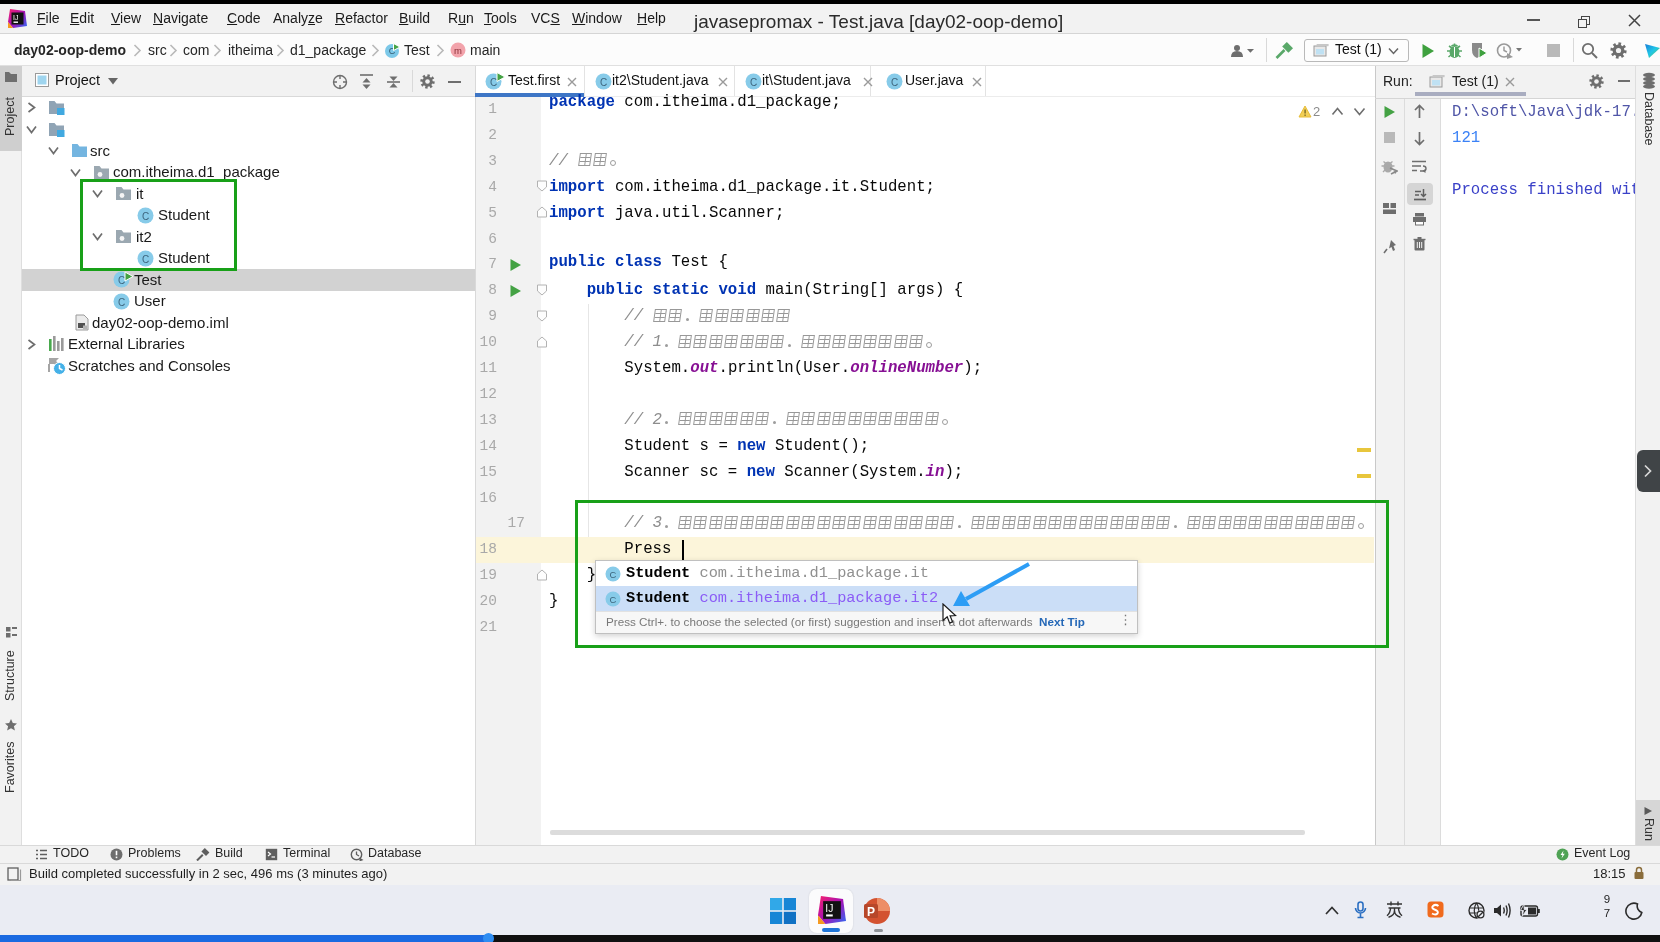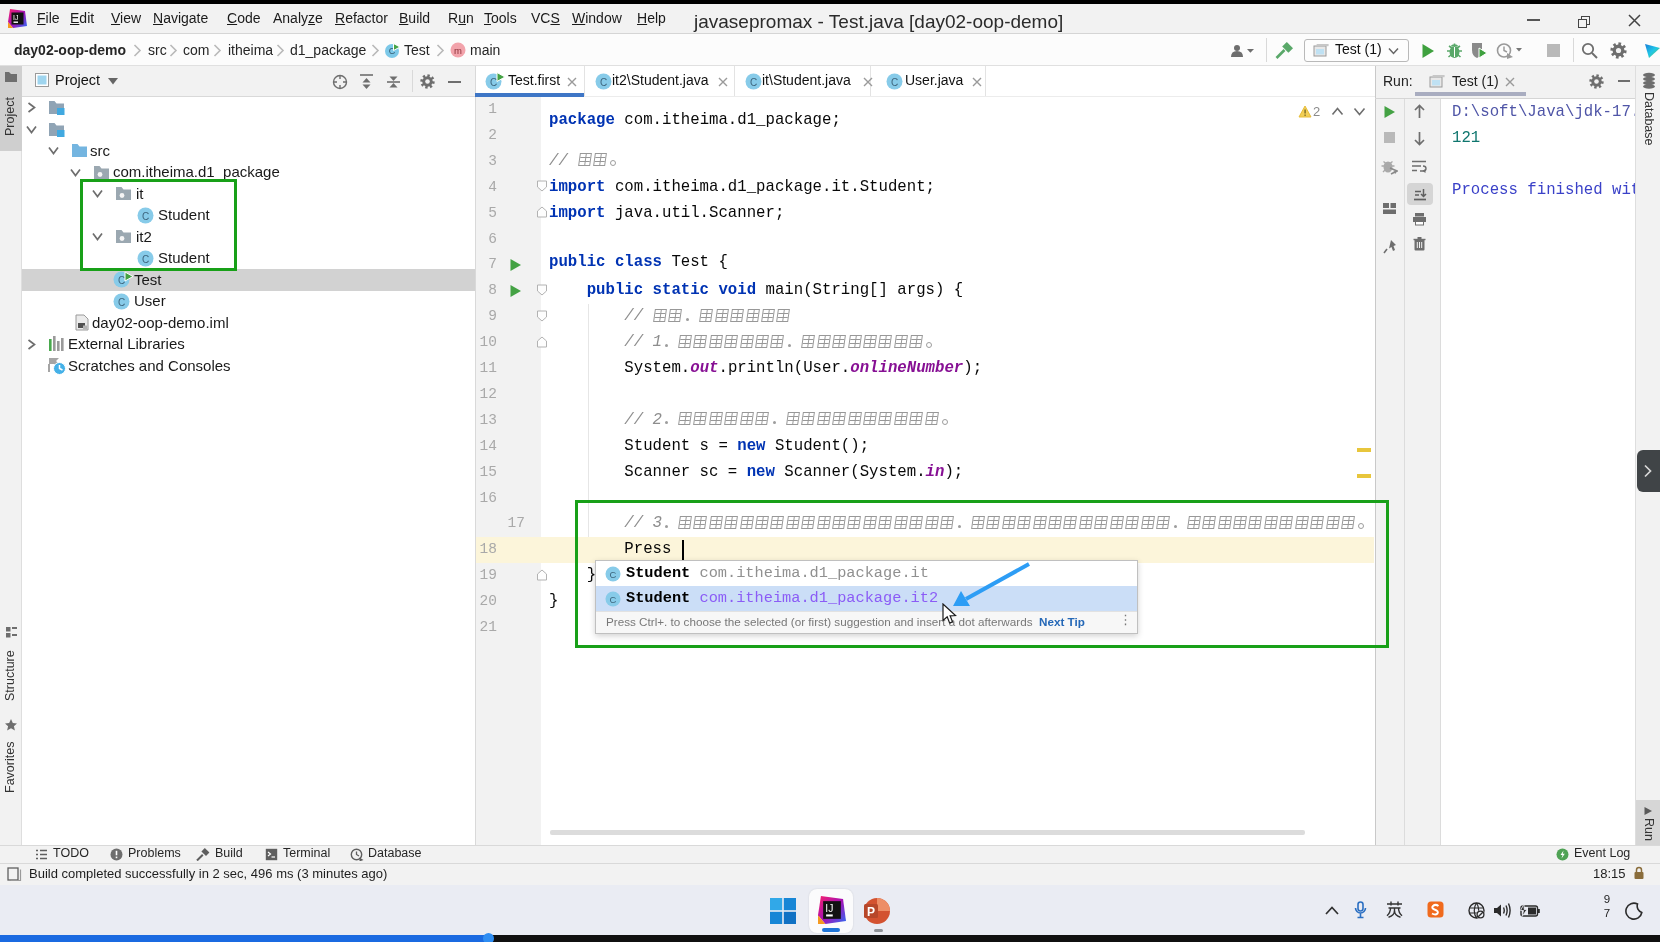--- a/index.html
+++ b/index.html
@@ -406,21 +406,21 @@
     <path d="M1.5 1 H10.5 V7 L6 11 L1.5 7 Z" fill="#fdfdfd" stroke="#b2b2b2"></path>
   </svg>
 <svg class="abs" style="left:536px;top:336px" width="12" height="12" viewBox="0 0 12 12">
     <path d="M1.5 11 H10.5 V5 L6 1 L1.5 5 Z" fill="#fdfdfd" stroke="#b2b2b2"></path>
   </svg>
 <svg class="abs" style="left:536px;top:569px" width="12" height="12" viewBox="0 0 12 12">
     <path d="M1.5 11 H10.5 V5 L6 1 L1.5 5 Z" fill="#fdfdfd" stroke="#b2b2b2"></path>
   </svg>
 
 <div id="code">
-<div class="cl" style="left:549px;top:108px"><span class="kw">package</span> com.itheima.d1_package;</div>
+<div class="cl" style="left:549px;top:90px"><span class="kw">package</span> com.itheima.d1_package;</div>
 <div class="cl" style="left:549px;top:148.8px"><span class="cm">// <i class="z"></i><i class="z"></i><i class="zd"></i></span></div>
 <div class="cl" style="left:549px;top:174.7px"><span class="kw">import</span> com.itheima.d1_package.it.Student;</div>
 <div class="cl" style="left:549px;top:200.6px"><span class="kw">import</span> java.util.Scanner;</div>
 <div class="cl" style="left:549px;top:250px"><span class="kw">public class</span> Test {</div>
 <div class="cl" style="left:549px;top:278.3px">    <span class="kw">public static void</span> main(String[] args) {</div>
 <div class="cl" style="left:549px;top:304.2px"><span class="cm">        // <i class="z"></i><i class="z"></i><i class="zc"></i><i class="z"></i><i class="z"></i><i class="z"></i><i class="z"></i><i class="z"></i><i class="z"></i></span></div>
 <div class="cl" style="left:549px;top:330.1px"><span class="cm">        // 1<i class="zc"></i><i class="z"></i><i class="z"></i><i class="z"></i><i class="z"></i><i class="z"></i><i class="z"></i><i class="z"></i><i class="zc"></i><i class="z"></i><i class="z"></i><i class="z"></i><i class="z"></i><i class="z"></i><i class="z"></i><i class="z"></i><i class="z"></i><i class="zd"></i></span></div>
 <div class="cl" style="left:549px;top:356px">        System.<span class="pp">out</span>.println(User.<span class="pp">onlineNumber</span>);</div>
 <div class="cl" style="left:549px;top:407.8px"><span class="cm">        // 2<i class="zc"></i><i class="z"></i><i class="z"></i><i class="z"></i><i class="z"></i><i class="z"></i><i class="z"></i><i class="zc"></i><i class="z"></i><i class="z"></i><i class="z"></i><i class="z"></i><i class="z"></i><i class="z"></i><i class="z"></i><i class="z"></i><i class="z"></i><i class="z"></i><i class="zd"></i></span></div>
 <div class="cl" style="left:549px;top:433.7px">        Student s = <span class="kw">new</span> Student();</div>
@@ -515,21 +515,21 @@
     <rect x="3.5" y="9.5" width="8" height="3.5" fill="#fff" stroke="#6e6e6e"></rect>
   </svg>
 <svg class="abs" style="left:1413px;top:236px" width="13" height="15" viewBox="0 0 13 15">
     <rect x="1.5" y="3.5" width="10" height="11" rx="1" fill="#6e6e6e"></rect>
     <rect x="4.5" y="1" width="4" height="2" fill="#6e6e6e"></rect>
     <path d="M0.5 3.5 H12.5" stroke="#6e6e6e" stroke-width="1.4"></path>
     <path d="M4.3 6 V12 M6.5 6 V12 M8.7 6 V12" stroke="#f2f2f2" stroke-width="1"></path>
   </svg>
 
 <div class="abs mono" style="left:1452px;top:99px;width:185px;height:120px;overflow:hidden;font-size:15.7px;line-height:26px;white-space:pre"><span style="color:#4f55a7">D:\soft\Java\jdk-17.0</span>
-<span style="color:#0f766e">121</span>
+<span style="color:#3b82f6">121</span>
 
 <span style="color:#3a41c8">Process finished with</span></div>
 
 <div class="abs" style="left:1635px;top:66px;width:25px;height:779px;background:#f2f2f2;border-left:1px solid #dedede"></div>
 <svg class="abs" style="left:1642px;top:72px" width="14" height="17" viewBox="0 0 14 17">
     <ellipse cx="7" cy="3" rx="6" ry="2.2" fill="#6e6e6e"></ellipse>
     <ellipse cx="7" cy="7" rx="6" ry="2.2" fill="#6e6e6e"></ellipse>
     <ellipse cx="7" cy="11" rx="6" ry="2.2" fill="#6e6e6e"></ellipse>
     <ellipse cx="7" cy="14.5" rx="6" ry="2.2" fill="#6e6e6e"></ellipse>
   </svg>

